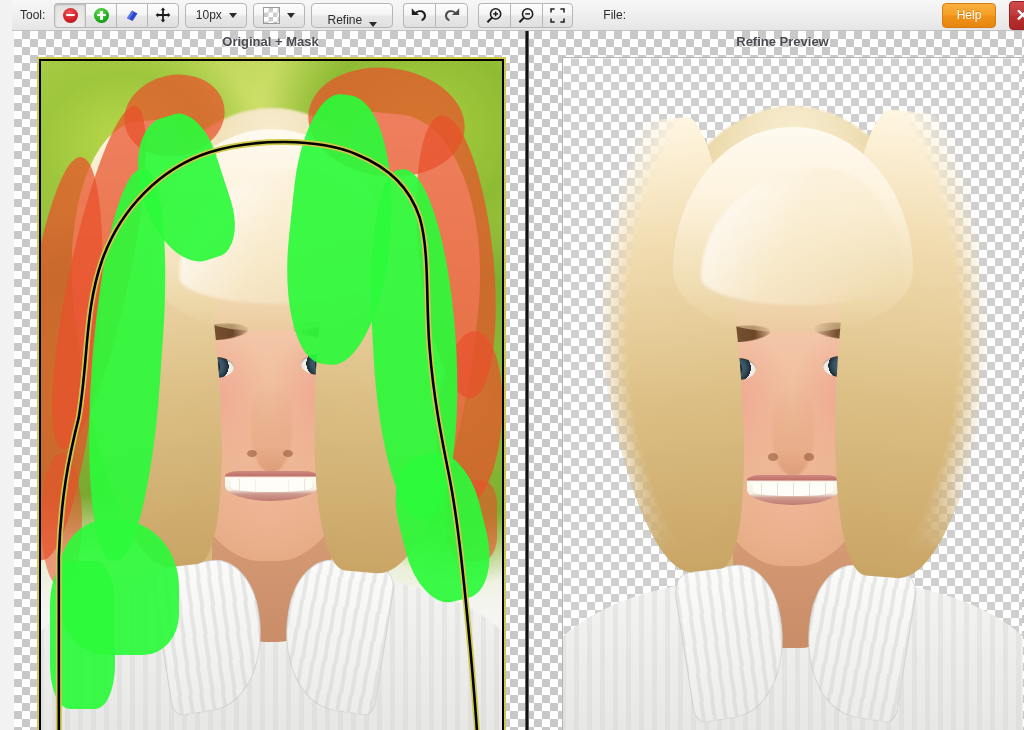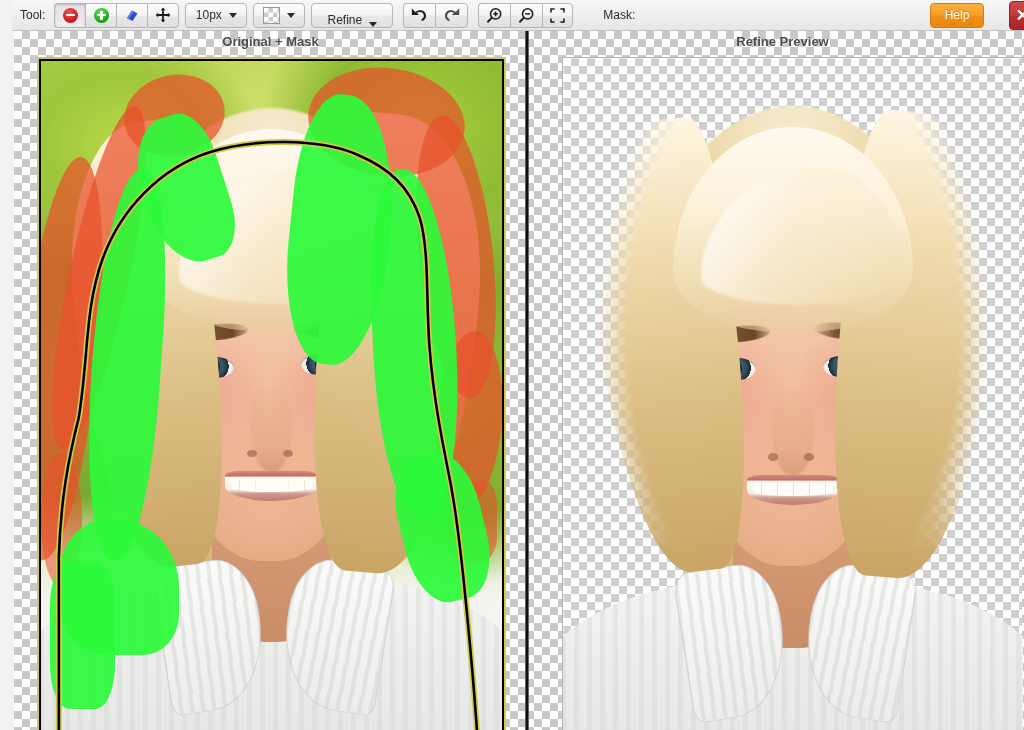--- a/index.html
+++ b/index.html
@@ -477,26 +477,26 @@
         <svg width="15" height="15" viewBox="0 0 15 15">
           <path d="M1 4.6 V1 H4.6" fill="none" stroke="#1d1d1d" stroke-width="1.5"></path>
           <path d="M10.4 1 H14 V4.6" fill="none" stroke="#1d1d1d" stroke-width="1.5"></path>
           <path d="M14 10.4 V14 H10.4" fill="none" stroke="#1d1d1d" stroke-width="1.5"></path>
           <path d="M4.6 14 H1 V10.4" fill="none" stroke="#1d1d1d" stroke-width="1.5"></path>
         </svg>
       </span>
     </div>
   </div>
 
-  <span class="tb-label" style="margin-left:22px;">Mask:</span>
+  <span class="tb-label" style="margin-left:22px;">File:</span>
 
 
   <div class="spacer"></div>
 
-  <div class="btn-orange" style="margin-right:52px;">
+  <div class="btn-orange" style="margin-right:40px;">
     <span class="lbl">Help</span>
   </div>
 
   <div class="btn-red-close">
     <span>✕</span>
   </div>
 </div>
 
 <div id="workspace">
 

